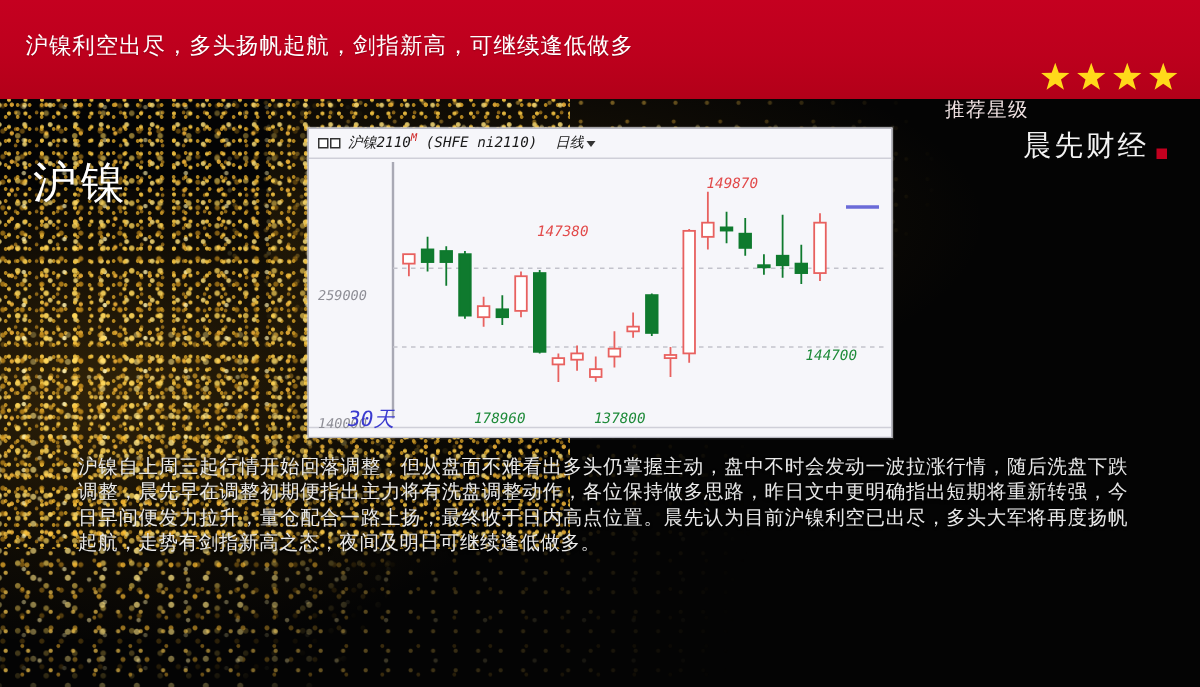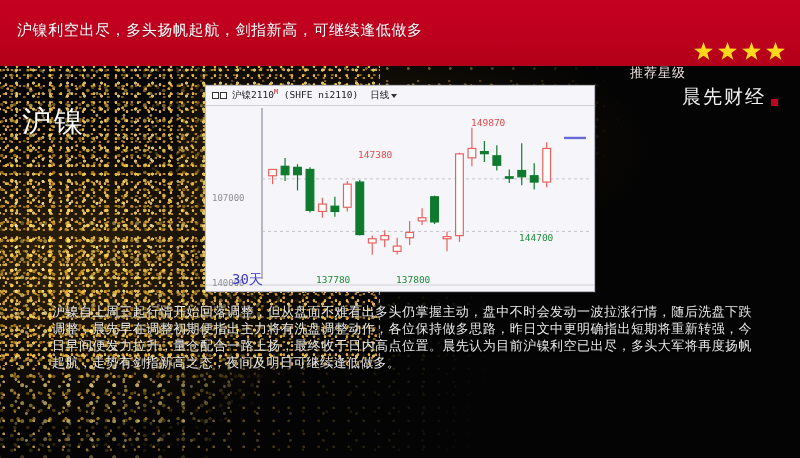--- a/index.html
+++ b/index.html
@@ -88,21 +88,21 @@
   .left-title{position:absolute;left:22px;top:102px;color:#fff;font-size:29px;letter-spacing:3px;
      text-shadow:0 1px 3px rgba(0,0,0,.8);text-align:center;}
 
   
   .brand{position:absolute;right:22px;top:84px;display:flex;align-items:flex-end;gap:5px;}
   .brand-text{color:#f2f2f2;font-size:19px;letter-spacing:2px;}
   .brand-dot{width:7px;height:7px;background:#c2001f;display:block;margin-bottom:4px;}
 
   
   .chart-panel{position:absolute;left:205px;top:85px;width:388px;height:205px;
-     background:#f6f6fa;border:1px solid #b9b9c2;box-shadow:0 0 0 1px rgba(255,255,255,.10);}
+     background:#f6f6fa;border:1px solid #b9b9c2;box-shadow:0 0 0 1px rgba(255,255,255,.10);font-style:italic;}
   .chart-head{height:19px;border-bottom:1px solid #cfcfd8;display:flex;align-items:center;
      padding-left:6px;gap:5px;background:#f6f6fa;}
   .sq-icon{display:flex;gap:1px;align-items:center;}
   .sq-icon i{display:block;width:5px;height:5px;border:1px solid #333;background:#fff;}
   .chart-sym{font-size:9.5px;color:#1a1a1a;font-family:"DejaVu Sans Mono","Liberation Mono",monospace;white-space:nowrap;}
   .chart-sym .sup{color:#cf2222;font-size:7px;vertical-align:super;}
   .chart-period{font-size:9.5px;color:#1a1a1a;margin-left:7px;display:flex;align-items:center;gap:2px;}
   .caret{display:block;width:0;height:0;border-left:3.5px solid transparent;border-right:3.5px solid transparent;border-top:4px solid #333;}
 
   .chart-body{position:relative;width:100%;height:185px;background:#f6f6fa;overflow:hidden;}
@@ -265,26 +265,26 @@
           <g>
             <line x1="328.1991525423729" y1="57.150000000000006" x2="328.1991525423729" y2="83.4" stroke="#0f7a2e" stroke-width="1.2"></line>
             <rect x="324.3372881355932" y="69.75" width="7.723728813559322" height="6.299999999999997" fill="#0f7a2e" stroke="#0f7a2e" stroke-width="1.2"></rect>
           </g>
           <g>
             <line x1="340.65677966101697" y1="36.15" x2="340.65677966101697" y2="81.3" stroke="#e8615f" stroke-width="1.2"></line>
             <rect x="336.7949152542373" y="42.45" width="7.723728813559322" height="33.599999999999994" fill="#ffffff" stroke="#e8615f" stroke-width="1.2"></rect>
           </g>
           <line x1="358" y1="31.95" x2="380" y2="31.95" stroke="#6b6bd8" stroke-width="2.4"></line>
         </svg>
-      <span class="ylab" id="yl0" style="left: 6px; top: 86.9px;">107000</span>
+      <span class="ylab" id="yl0" style="left: 6px; top: 86.9px;">259000</span>
       <span class="ylab" id="yl1" style="left: 6px; top: 146px; margin-top: 26px;">140000</span>
       <span class="daylab" style="left:26px;top:165px;">30天</span>
       <span class="anno hi" id="an0" style="left: 265px; top: 11px;">149870</span>
       <span class="anno hi" id="an1" style="left: 152px; top: 43px; text-align: center;">147380</span>
-      <span class="anno lo" id="an2" style="left: 313px; top: 126px;">144700</span>
-      <span class="anno lo" id="an3" style="left: 110px; top: 168px;">137780</span>
+      <span class="anno lo" id="an2" style="left: 331px; top: 126px;">144700</span>
+      <span class="anno lo" id="an3" style="left: 110px; top: 168px;">178960</span>
       <span class="anno lo" id="an4" style="left: 190px; top: 168px;">137800</span>
     </div>
   </div>
 
   <div class="article">沪镍自上周三起行情开始回落调整，但从盘面不难看出多头仍掌握主动，盘中不时会发动一波拉涨行情，随后洗盘下跌调整，晨先早在调整初期便指出主力将有洗盘调整动作，各位保持做多思路，昨日文中更明确指出短期将重新转强，今日早间便发力拉升，量仓配合一路上扬，最终收于日内高点位置。晨先认为目前沪镍利空已出尽，多头大军将再度扬帆起航，走势有剑指新高之态，夜间及明日可继续逢低做多。</div>
 
 </div>
 
 </body></html>

